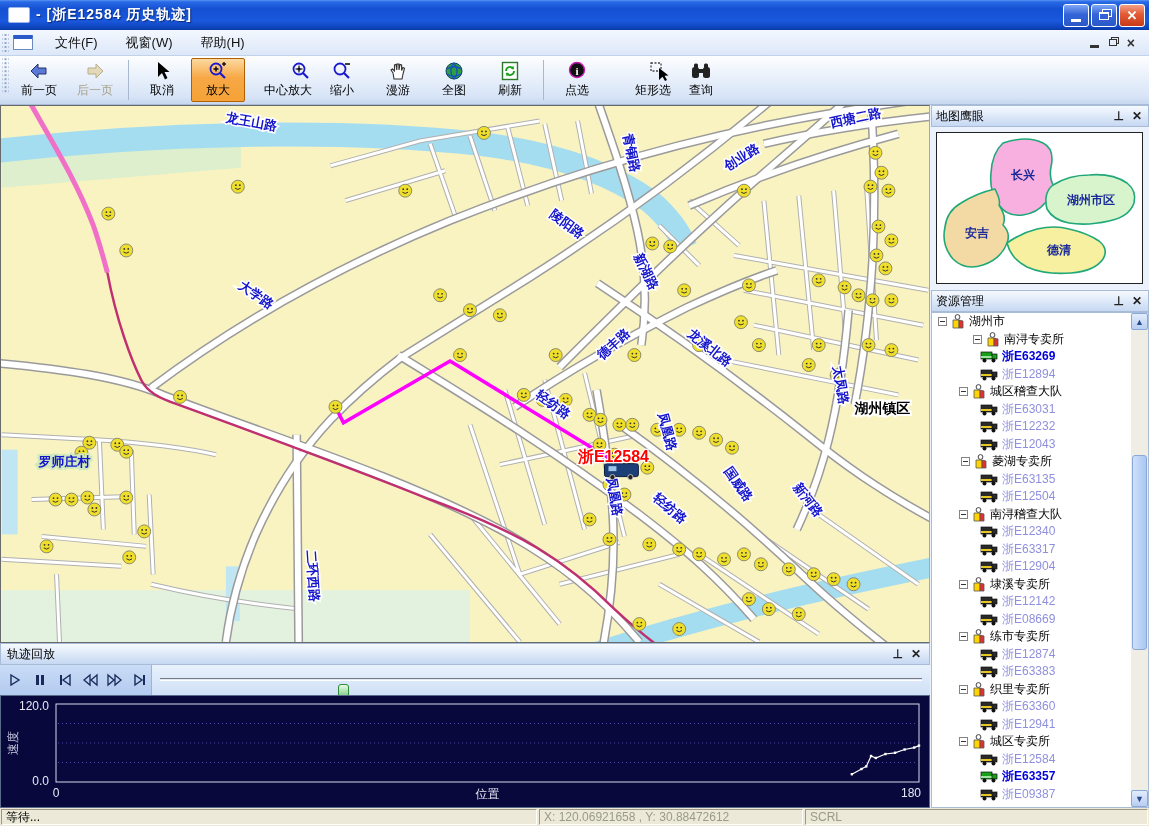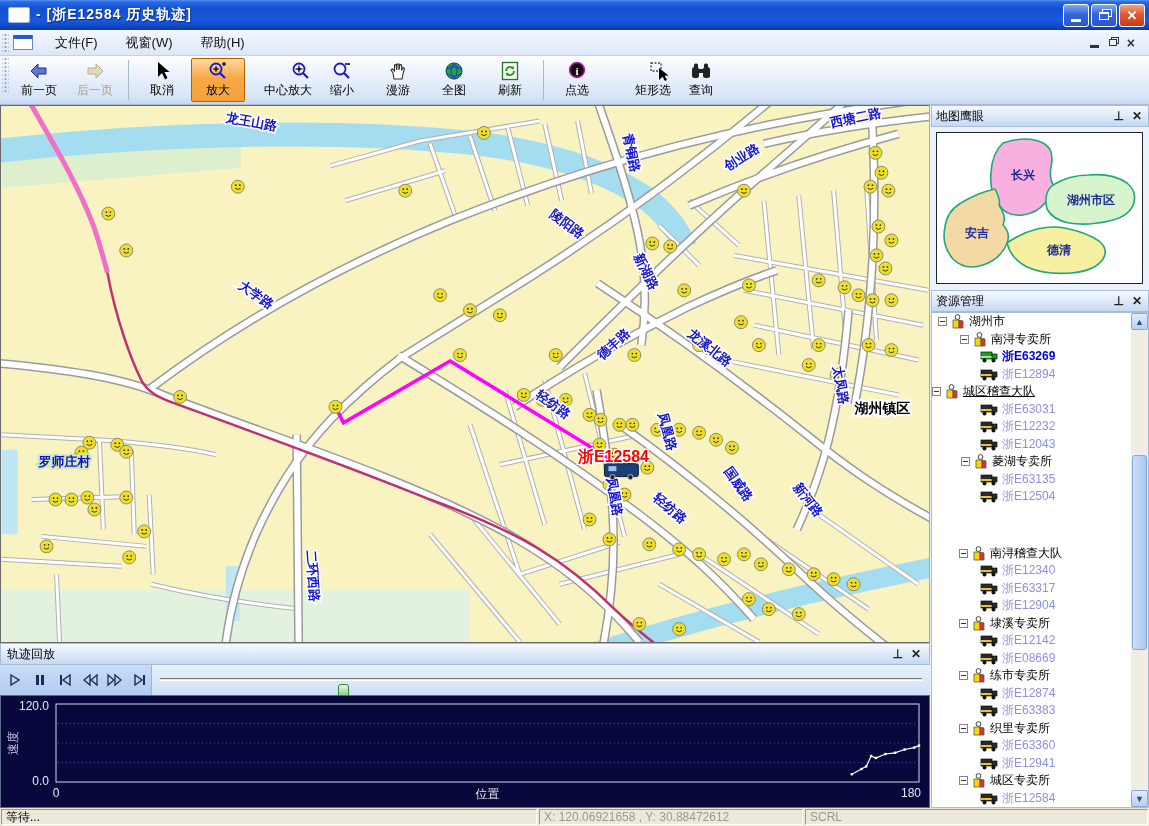--- a/index.html
+++ b/index.html
@@ -910,21 +910,21 @@
     <div id="tree">
         <div class="tree-row" style="padding-left: 6px;">
           <span class="exp"></span>
           <svg class="ticon" width="14" height="15" viewBox="0 0 14 15">
             <circle cx="6.5" cy="3" r="2.4" fill="#fff" stroke="#444"></circle>
             <path d="M2,6 L8,6 L8,14 L2,14 Z" fill="#ffd400" stroke="#555" stroke-width="0.8"></path>
             <path d="M8,6 L12,7 L12,14 L8,14 Z" fill="#e03030" stroke="#555" stroke-width="0.8"></path>
           </svg>
           <span class="lbl-group">湖州市</span>
         </div>
-        <div class="tree-row" style="padding-left: 28px;">
+        <div class="tree-row" style="padding-left: 13px; margin-left: 28px;">
           <span class="exp"></span>
           <svg class="ticon" width="14" height="15" viewBox="0 0 14 15">
             <circle cx="6.5" cy="3" r="2.4" fill="#fff" stroke="#444"></circle>
             <path d="M2,6 L8,6 L8,14 L2,14 Z" fill="#ffd400" stroke="#555" stroke-width="0.8"></path>
             <path d="M8,6 L12,7 L12,14 L8,14 Z" fill="#e03030" stroke="#555" stroke-width="0.8"></path>
           </svg>
           <span class="lbl-group">南浔专卖所</span>
         </div>
         <div class="tree-row" style="padding-left: 48px;">
           <svg class="ticon" width="18" height="13" viewBox="0 0 18 13">
@@ -939,21 +939,21 @@
         <div class="tree-row" style="padding-left: 48px;">
           <svg class="ticon" width="18" height="13" viewBox="0 0 18 13">
             <rect x="1" y="2" width="11" height="7" fill="#2a2a2a" stroke="#111" stroke-width="0.7"></rect>
             <rect x="1" y="6" width="11" height="2" fill="#e8c520"></rect>
             <rect x="12" y="4" width="5" height="5" fill="#2a2a2a" stroke="#111" stroke-width="0.7"></rect>
             <circle cx="4.5" cy="10.5" r="2" fill="#111"></circle>
             <circle cx="13.5" cy="10.5" r="2" fill="#111"></circle>
           </svg>
           <span class="lbl-off">浙E12894</span>
         </div>
-        <div class="tree-row" style=" text-decoration: underline;">
+        <div class="tree-row" style="padding-left: 27px;">
           <span class="exp"></span>
           <svg class="ticon" width="14" height="15" viewBox="0 0 14 15">
             <circle cx="6.5" cy="3" r="2.4" fill="#fff" stroke="#444"></circle>
             <path d="M2,6 L8,6 L8,14 L2,14 Z" fill="#ffd400" stroke="#555" stroke-width="0.8"></path>
             <path d="M8,6 L12,7 L12,14 L8,14 Z" fill="#e03030" stroke="#555" stroke-width="0.8"></path>
           </svg>
           <span class="lbl-group">城区稽查大队</span>
         </div>
         <div class="tree-row" style="padding-left: 48px;">
           <svg class="ticon" width="18" height="13" viewBox="0 0 18 13">
@@ -1007,21 +1007,21 @@
         <div class="tree-row" style="padding-left: 48px;">
           <svg class="ticon" width="18" height="13" viewBox="0 0 18 13">
             <rect x="1" y="2" width="11" height="7" fill="#2a2a2a" stroke="#111" stroke-width="0.7"></rect>
             <rect x="1" y="6" width="11" height="2" fill="#e8c520"></rect>
             <rect x="12" y="4" width="5" height="5" fill="#2a2a2a" stroke="#111" stroke-width="0.7"></rect>
             <circle cx="4.5" cy="10.5" r="2" fill="#111"></circle>
             <circle cx="13.5" cy="10.5" r="2" fill="#111"></circle>
           </svg>
           <span class="lbl-off">浙E12504</span>
         </div>
-        <div class="tree-row" style="padding-left: 27px; margin-top: 39px;">
+        <div class="tree-row" style="padding-left: 27px;">
           <span class="exp"></span>
           <svg class="ticon" width="14" height="15" viewBox="0 0 14 15">
             <circle cx="6.5" cy="3" r="2.4" fill="#fff" stroke="#444"></circle>
             <path d="M2,6 L8,6 L8,14 L2,14 Z" fill="#ffd400" stroke="#555" stroke-width="0.8"></path>
             <path d="M8,6 L12,7 L12,14 L8,14 Z" fill="#e03030" stroke="#555" stroke-width="0.8"></path>
           </svg>
           <span class="lbl-group">南浔稽查大队</span>
         </div>
         <div class="tree-row" style="padding-left: 48px;">
           <svg class="ticon" width="18" height="13" viewBox="0 0 18 13">

